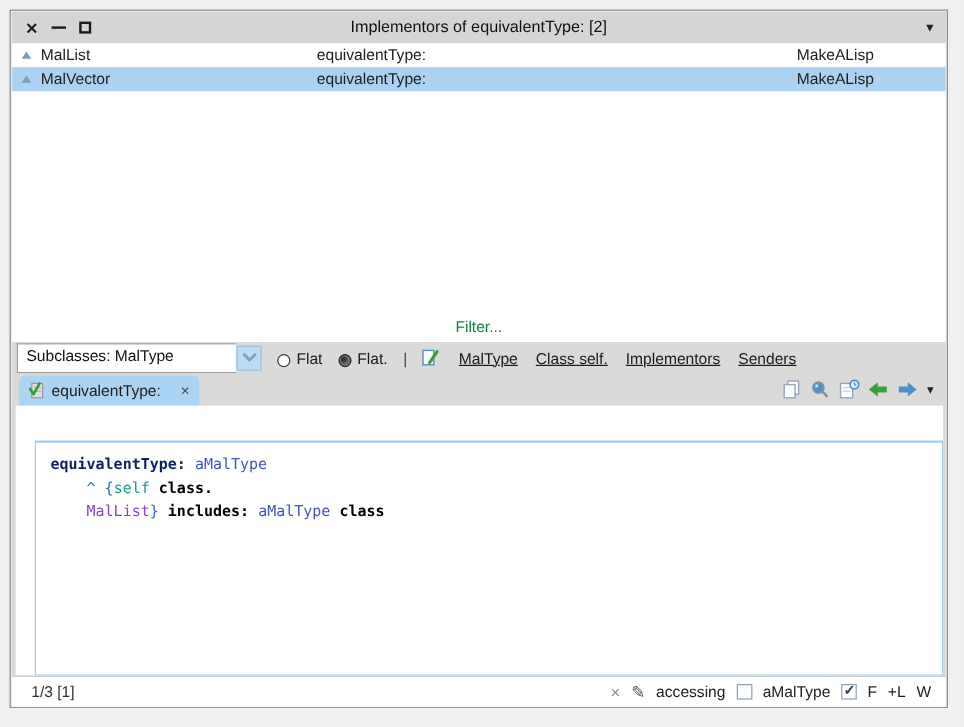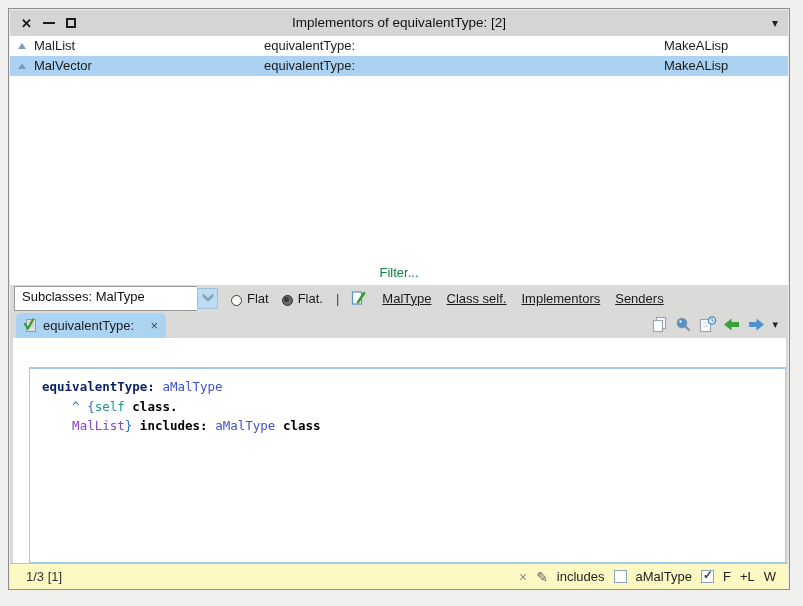--- a/index.html
+++ b/index.html
@@ -62,21 +62,21 @@
   .code { position:absolute; left:12px; top:8px; font-family:"DejaVu Sans Mono", monospace;
           font-size:12.5px; line-height:19.5px; white-space:pre; }
   .tk-sel  { color:#0d1f66; font-weight:bold; }
   .tk-arg  { color:#4052c6; }
   .tk-op   { color:#2d6fc3; }
   .tk-self { color:#17998c;text-align:center; }
   .tk-msg  { color:#000000;font-weight:bold; }
   .tk-cls  { color:#8a43c6; }
   .tk-pl   { color:#222; }
   
-  .statusbar { position:absolute; left:1px; right:1px; top:554px; height:26px; background:#fef9c3;
+  .statusbar { position:absolute; left:1px; right:1px; top:554px; height:26px; background:#ffffff;
                border-top:1px solid #c2c2c0; display:flex; align-items:center; font-size:13px; color:#222; }
   .status-pos { margin-left:16px; color:#333; }
   .status-right { margin-left:auto; margin-right:12px; display:flex; align-items:center; gap:9px; }
   .st-x { color:#8f8f8f; font-size:14px; line-height:1; }
   .st-pencil { color:#5a5a5a; font-size:14px; line-height:1; }
   .checkbox { width:13px; height:13px; background:#fff; border:1px solid #8aa3bb; position:relative; }
   .checkbox.on::after { content:"\2713"; position:absolute; left:1px; top:-3px; font-size:12px; font-weight:bold; color:#33414f; }
   .flag { color:#222; }
 </style>
 </head>
@@ -193,21 +193,21 @@
       <div class="code-box">
         <div class="code"><div class="cl"><span class="tk-sel">equivalentType:</span><span class="tk-pl"> </span><span class="tk-arg">aMalType</span></div><div class="cl"><span class="tk-pl">    </span><span class="tk-op">^ </span><span class="tk-op">{</span><span class="tk-self">self</span><span class="tk-pl"> </span><span class="tk-msg">class.</span></div><div class="cl"><span class="tk-pl">    </span><span class="tk-cls">MalList</span><span class="tk-op">} </span><span class="tk-msg">includes: </span><span class="tk-arg">aMalType</span><span class="tk-pl"> </span><span class="tk-msg">class</span></div></div>
       </div>
     </div>
 
     <div class="statusbar">
       <span class="status-pos">1/3 [1]</span>
       <div class="status-right">
         <span class="st-x">×</span>
         <span class="st-pencil">✎</span>
-        <span>includes</span>
+        <span>accessing</span>
         <span class="checkbox"></span>
         <span>aMalType</span>
         <span class="checkbox on"></span>
         <span class="flag">F</span>
         <span class="flag">+L</span>
         <span class="flag">W</span>
       </div>
     </div>
 
   </div>

